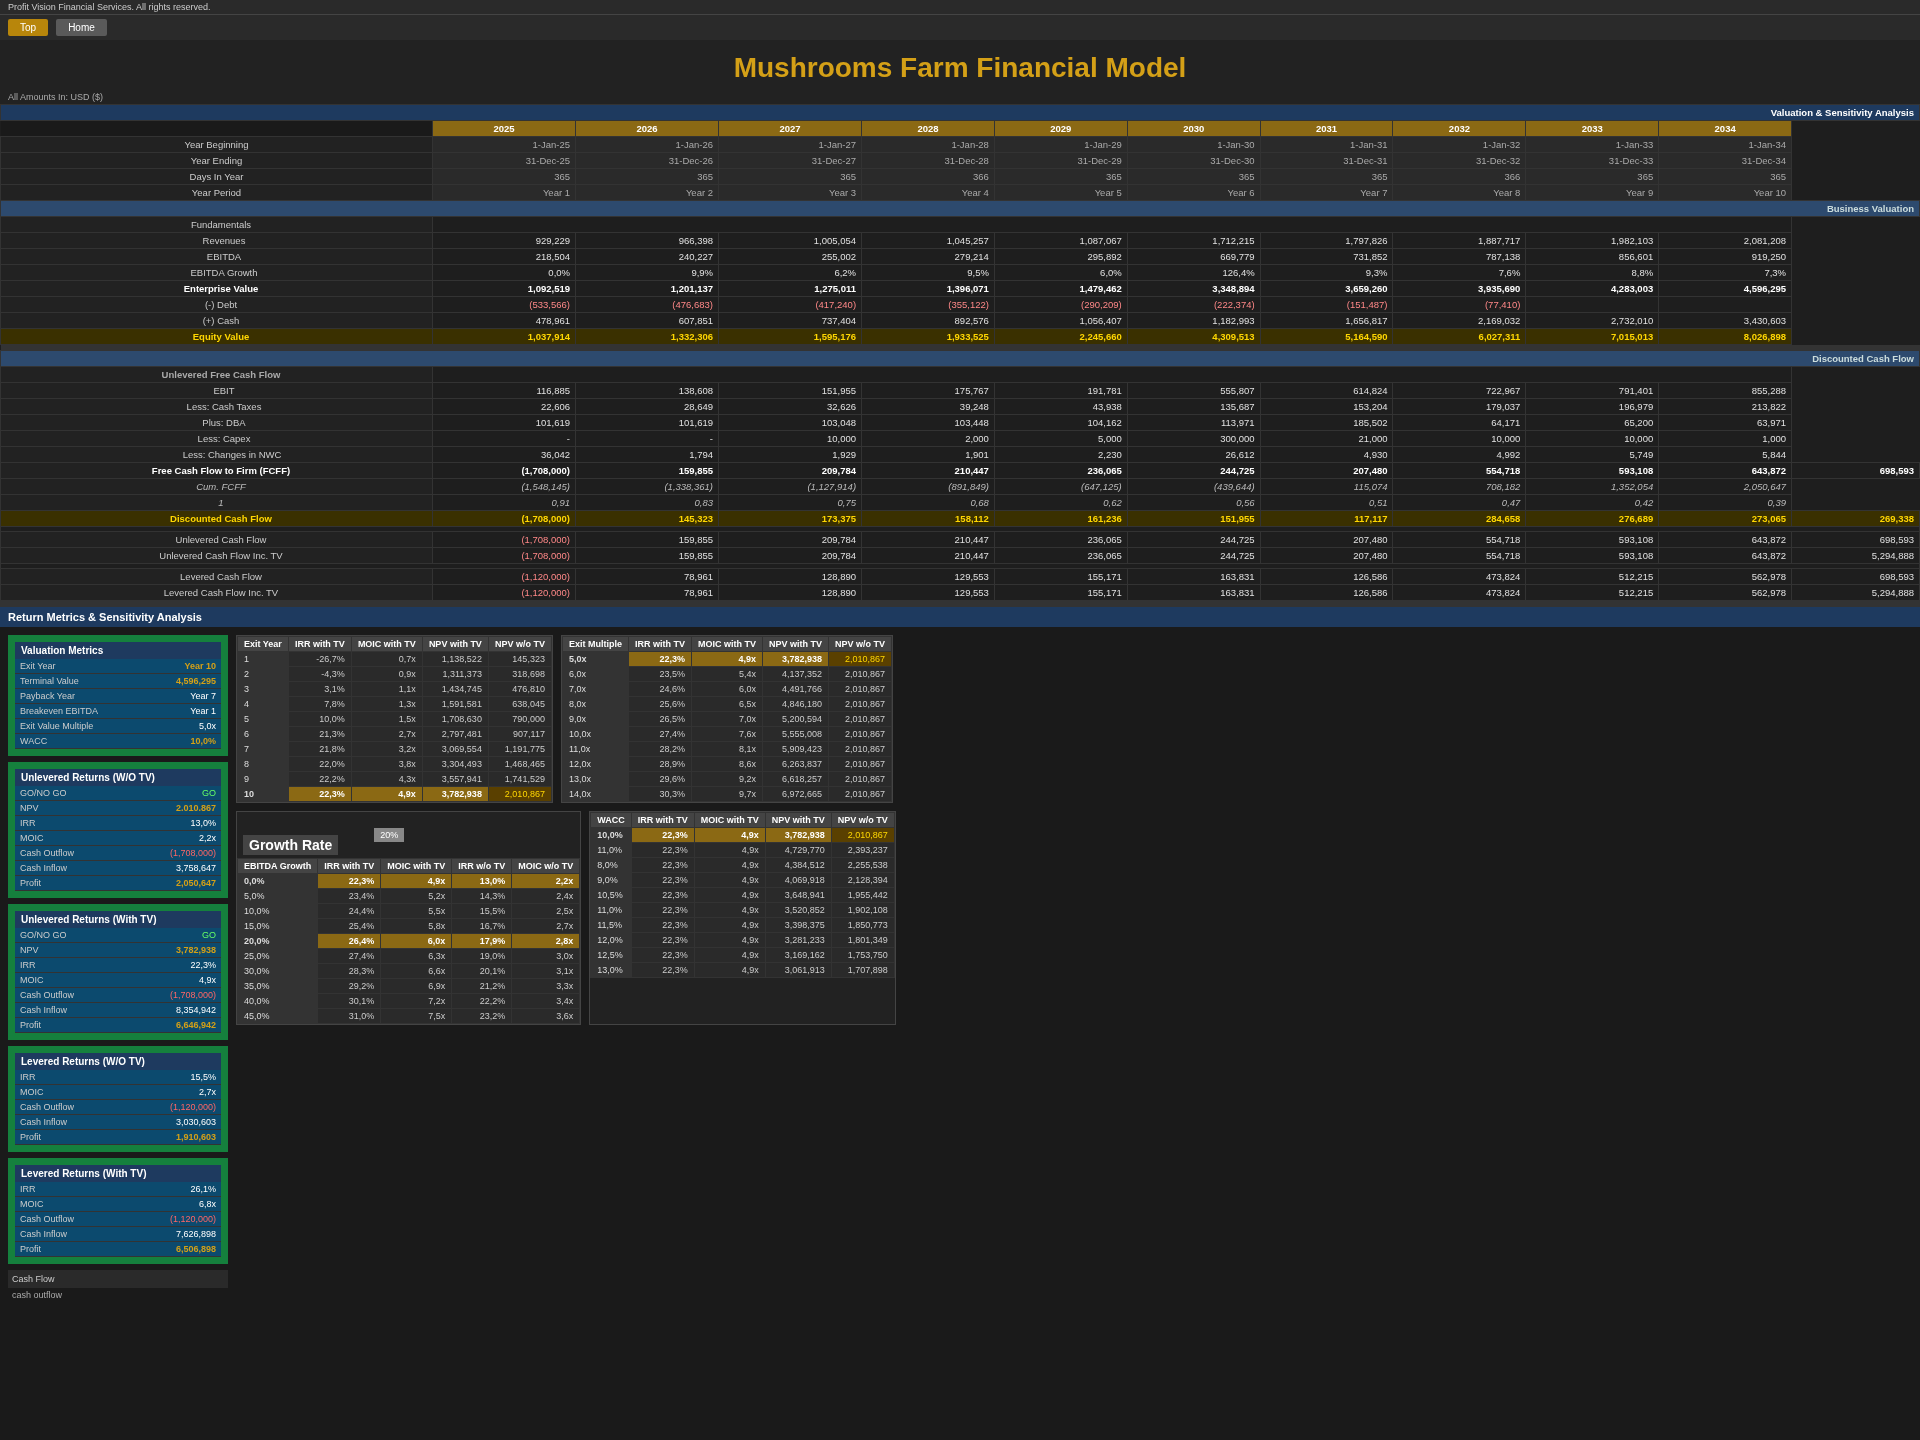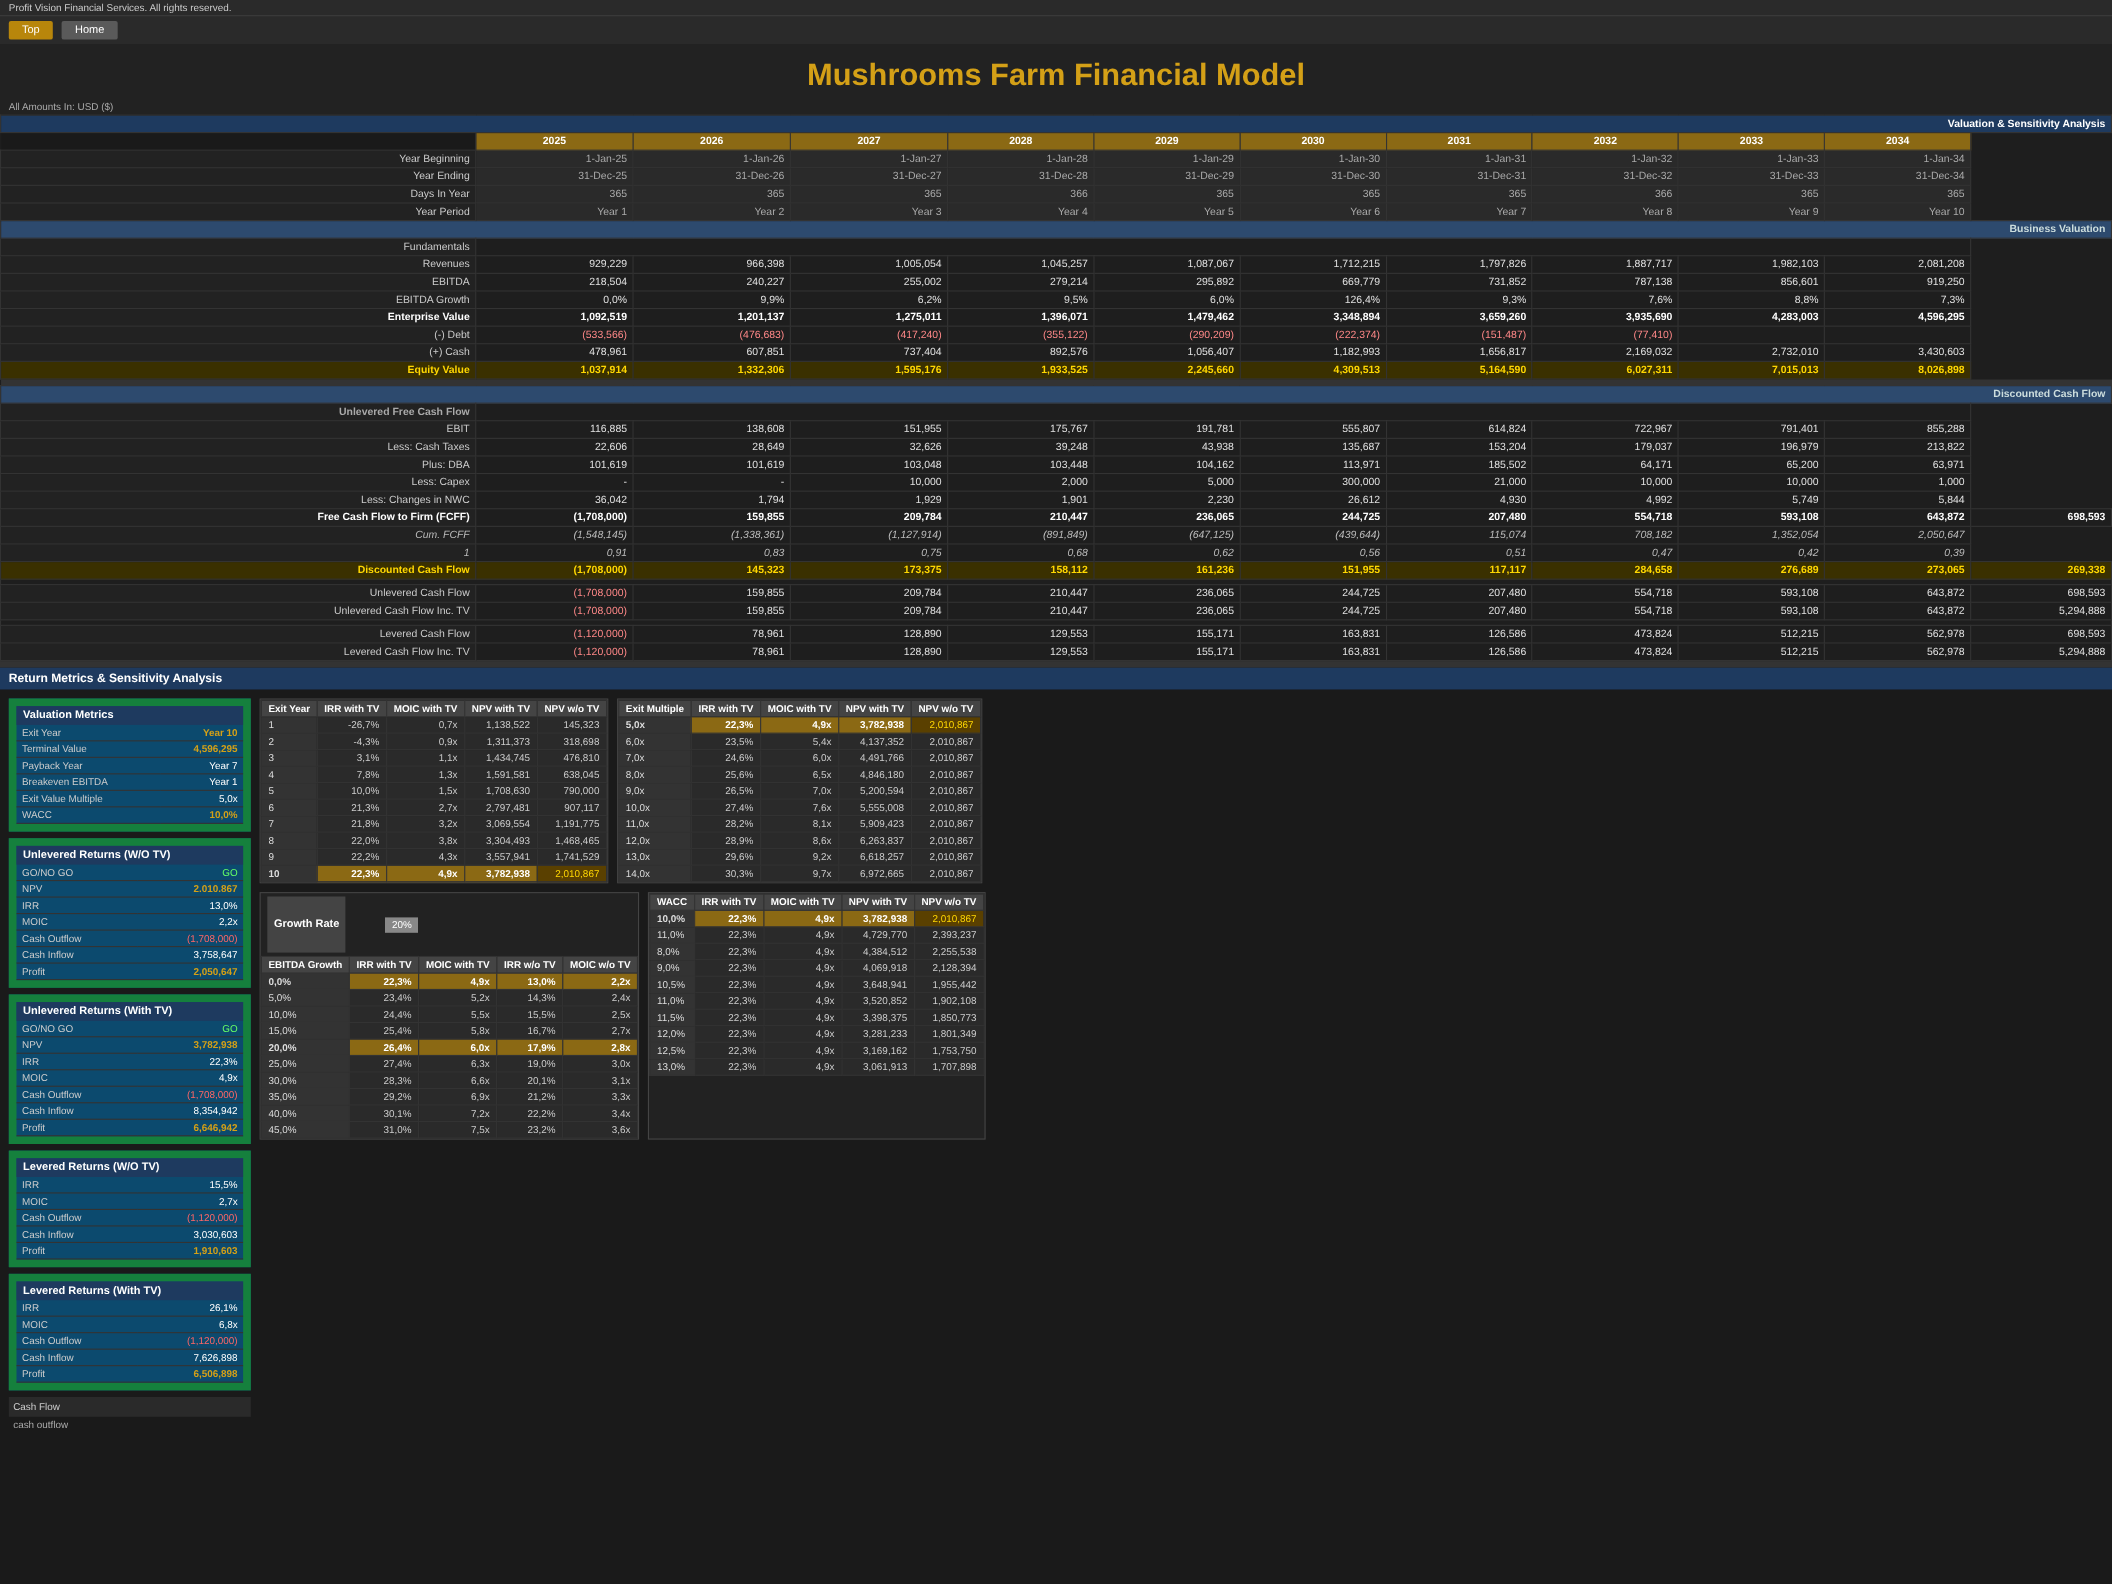--- a/index.html
+++ b/index.html
@@ -62,21 +62,21 @@
       background: #1e1e1e;
     }
     .main-table td, .main-table th {
       border: 1px solid #333;
       padding: 2px 5px;
       text-align: right;
       white-space: nowrap;
       font-size: 9.5px;
     }
     .main-table .label-col {
-      text-align: right;
+      text-align: center;
       color: #ccc;
       background: #222;
       min-width: 180px;
     }
     .main-table .year-header {
       background: #8b6914;
       color: #fff;
       font-weight: bold;
       text-align: center;
     }
@@ -204,24 +204,25 @@
     }
     .sens-table td.year-label {
       text-align: left;
       background: #333;
       color: #ddd;
     }
 
     .growth-rate-label {
       background: #444;
       color: #fff;
-      padding: 20px 6px;
-      font-size: 10px;
+      padding: 2px 6px;
+      font-size: 14px;
       font-weight: bold;
       display: inline-block;
+      margin-top: 20px;
     }
     .growth-rate-val {
       background: #888;
       color: #fff;
       padding: 2px 6px;
       font-size: 9px;
       display: inline-block;
       margin-left: 32px;
     }
 

